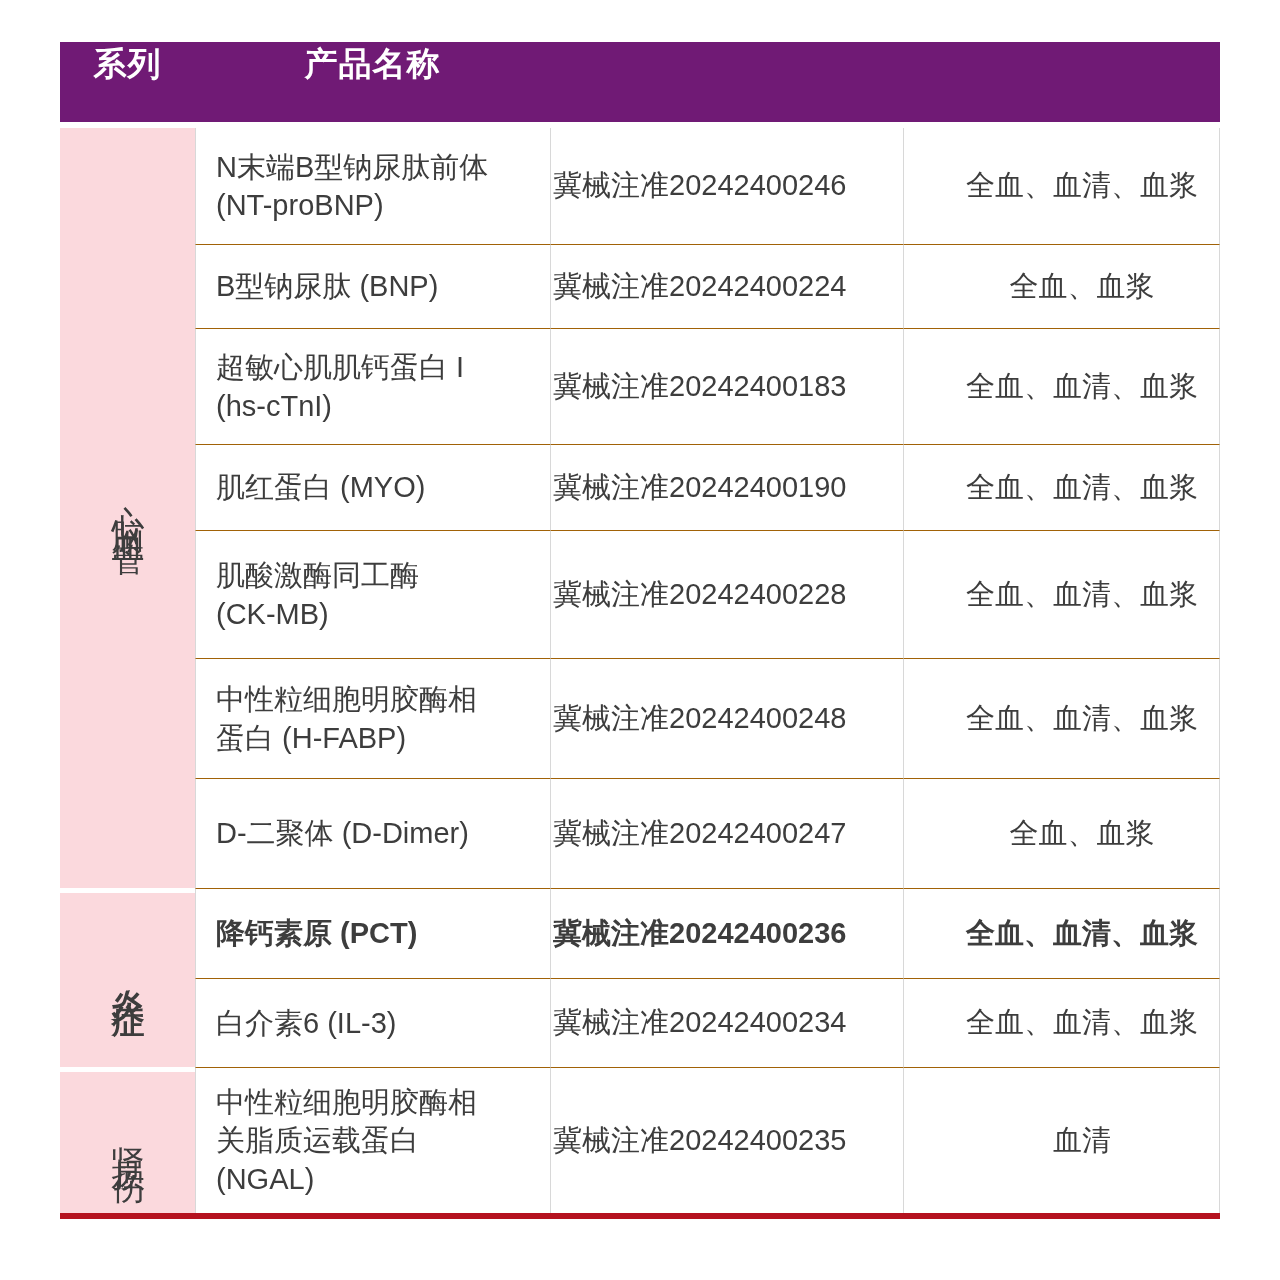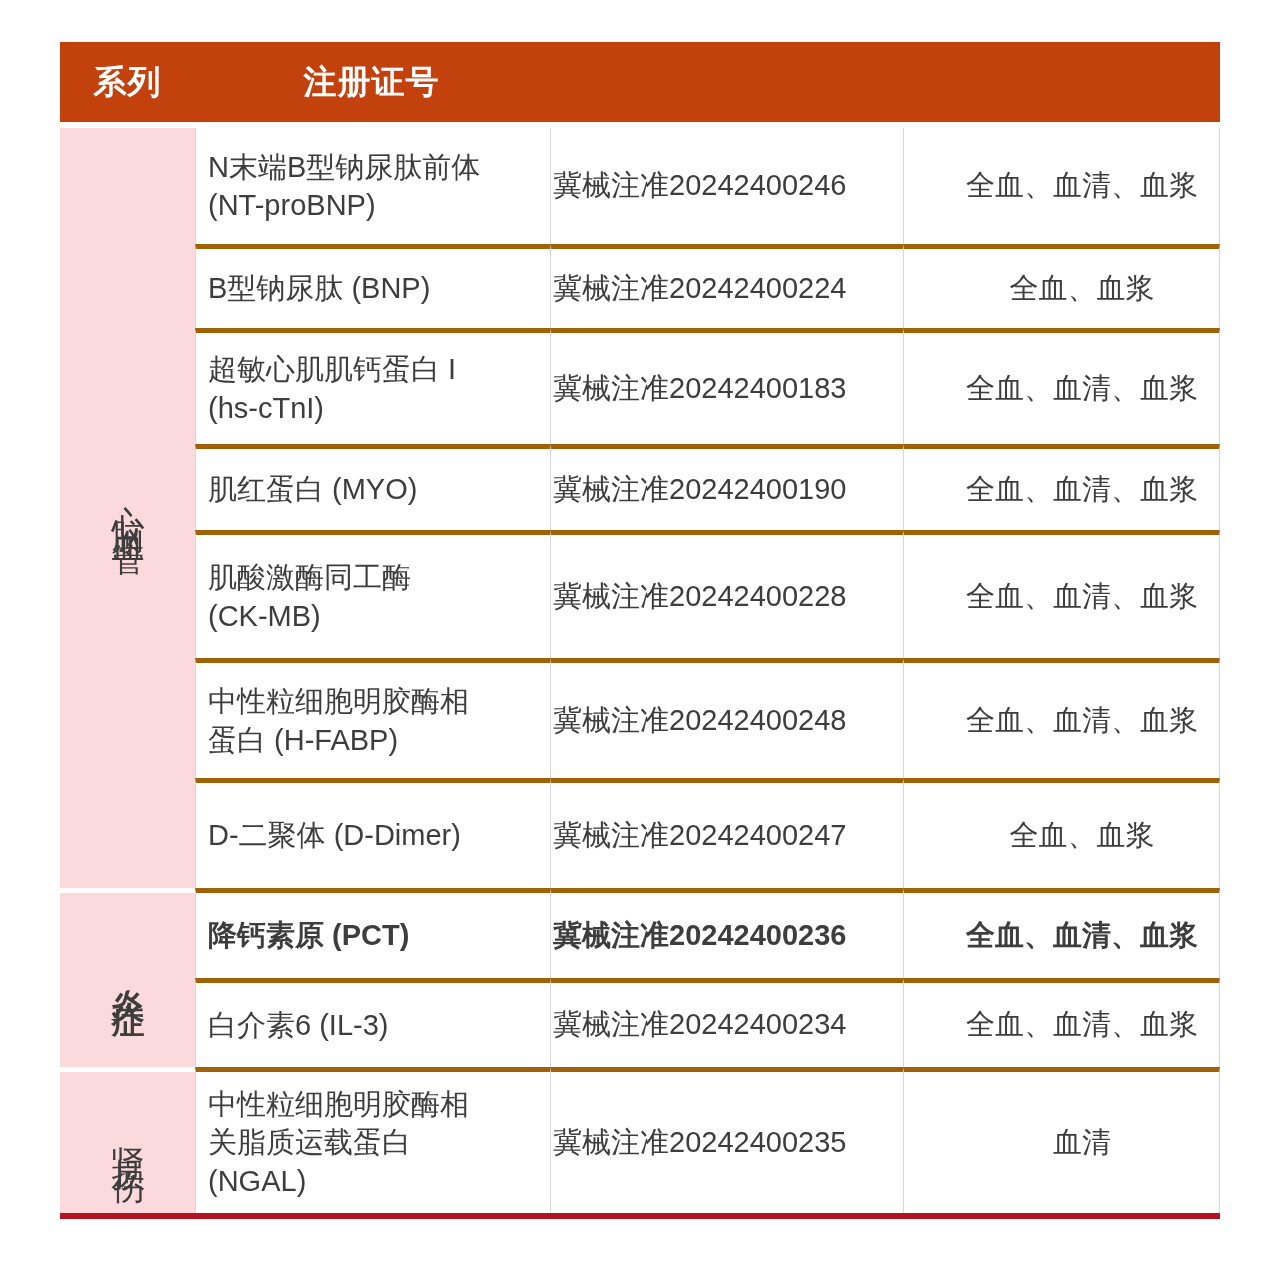--- a/index.html
+++ b/index.html
@@ -16,22 +16,22 @@
     left: 60px;
     top: 42px;
     width: 1160px;
     border-bottom: 6px solid #b5121f;
   }
   
   .header-row {
     display: flex;
     width: 1160px;
     height: 80px;
-    background: #c2410c;
-    align-items: center;
+    background: #701a75;
+    align-items: flex-start;
   }
   .header-cell {
     color: #ffffff;
     font-weight: bold;
     font-size: 33px;
     text-align: center;
     letter-spacing: 1px;
   }
   .hc-series   { width: 135px; }
   .hc-product  { width: 355px; }
@@ -66,57 +66,57 @@
     display: inline-block;
     writing-mode: vertical-rl;
     text-orientation: upright;
     letter-spacing: 13px;
     font-size: 33px;
     color: #3d3d3d;
   }
   td.cat-gap { border-top: 5px solid #ffffff; }
 
   td.prod {
-    padding-left: 12px;
+    padding-left: 20px;
     padding-right: 10px;
     white-space: pre-line;
     line-height: 1.32;
     border-left: 1px solid #d8d8d8;
   }
   td.reg {
     padding-left: 2px;
     border-left: 1px solid #d8d8d8;
   }
   td.smp {
     padding-left: 41px;
     border-left: 1px solid #d8d8d8;
     border-right: 1px solid #d8d8d8;
     text-align: center;
   }
-  tr.rb td.prod, tr.rb td.reg, tr.rb td.smp { border-top: 5px solid #a16207; }
+  tr.rb td.prod, tr.rb td.reg, tr.rb td.smp { border-top: 1px solid #a16207; }
 
   
   tr.h116 { height: 116px; }
   tr.h84  { height: 84px;  }
   tr.h86  { height: 86px;  }
   tr.h128 { height: 128px; }
   tr.h120 { height: 120px; }
   tr.h110 { height: 110px; }
   tr.h90  { height: 90px; font-weight: bold;  }
   tr.h89  { height: 89px;  }
   tr.h146 { height: 146px; }
 </style>
 </head>
 <body>
 
 <div class="sheet">
 
   <div class="header-row">
     <div class="header-cell hc-series">系列</div>
-    <div class="header-cell hc-reg">注册证号</div>
+    <div class="header-cell hc-product">产品名称</div>
   </div>
 
   <table class="body">
     <colgroup>
       <col class="c-series">
         <col class="c-product">
         <col class="c-reg">
         <col class="c-sample">
     </colgroup>
     <tbody>

